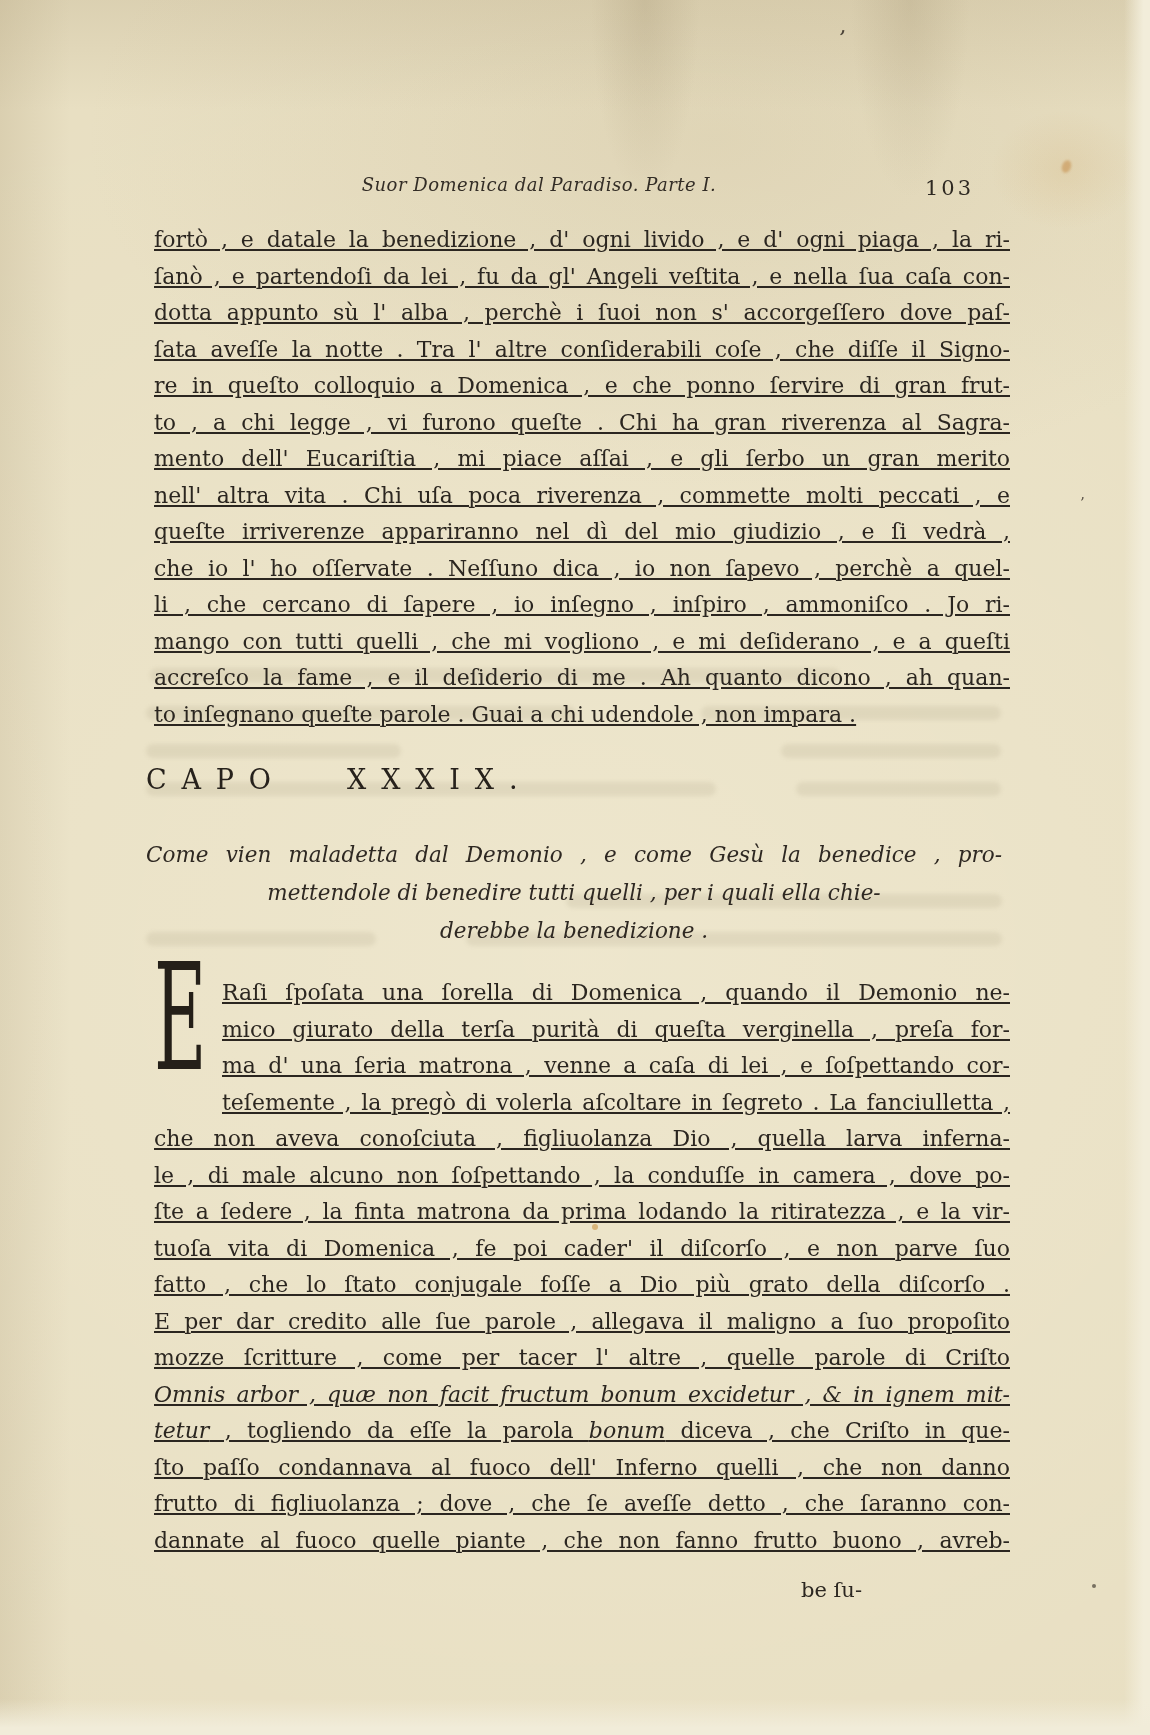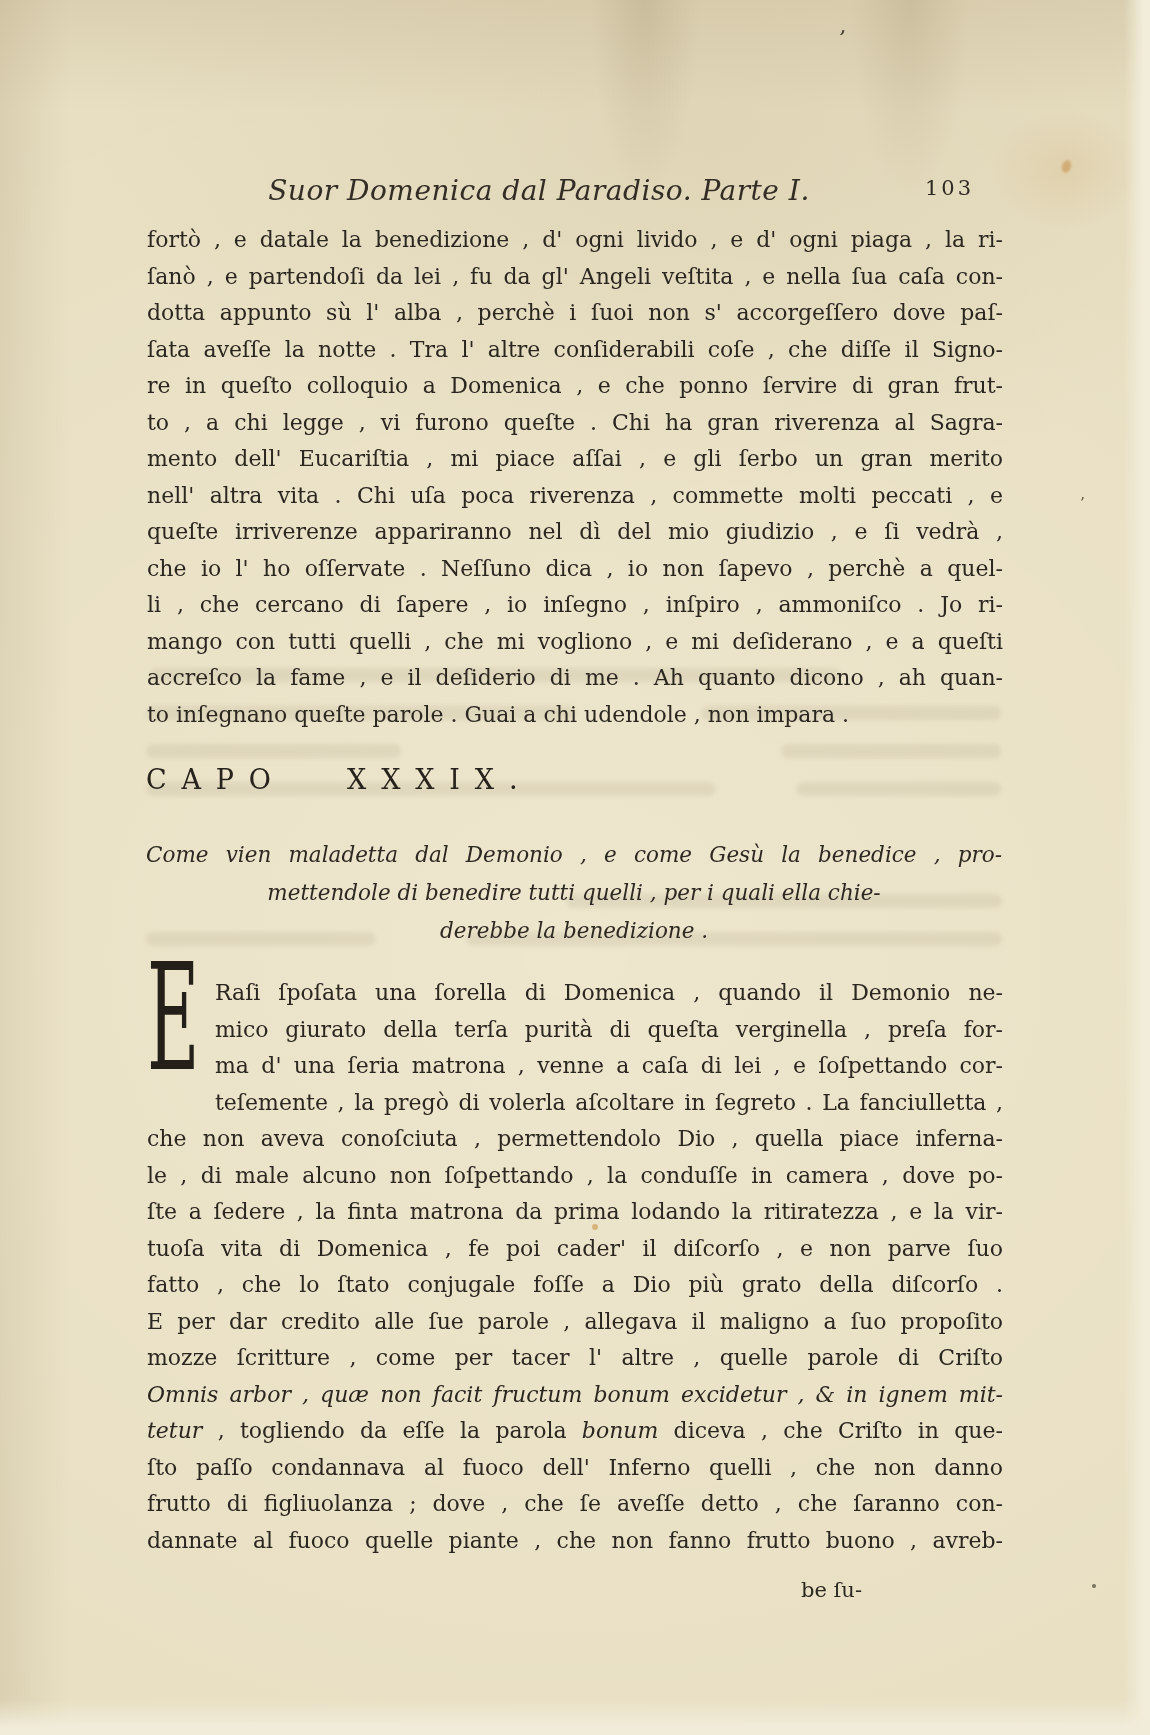--- a/index.html
+++ b/index.html
@@ -34,28 +34,28 @@
     background: radial-gradient(ellipse, rgba(205,160,90,0.16), rgba(0,0,0,0) 70%); }
 
   .textblock {
     position: absolute; left: 146px; top: 0; width: 856px; height: 1735px;
     color: #2b2620;
   }
 
   .header-row { position: absolute; top: 174px; left: 0; width: 100%; }
   .running-header {
     display: block; text-align: center; padding-right: 70px;
-    font-style: italic; font-size: 28px; letter-spacing: 0.5px; color: #332d26;
+    font-style: italic; font-size: 18px; letter-spacing: 0.5px; color: #332d26;
   }
   .page-number {
     position: absolute; right: 28px; top: 2px;
     font-size: 21px; letter-spacing: 3px; color: #2e2922;
   }
 
-  .para { position: absolute; left: 1px; width: 100%; font-size: 22px; line-height: 36.5px; }
+  .para { position: absolute; left: 8px; width: 100%; font-size: 22px; line-height: 36.5px; text-decoration: underline; }
   .para1 { top: 222px; }
   .para2 { top: 975px; }
   .tline { text-align: justify; text-align-last: justify; white-space: normal; }
   .tline.nojust { text-align: left; text-align-last: left; }
   .tline.center { text-align: center; text-align-last: center; }
   .it { font-style: italic; }
 
   .capo {
     position: absolute; top: 764px; left: 0; width: 100%;
     text-align: left; font-size: 27px; color: #27221c;
@@ -157,21 +157,21 @@
       </div>
 
     <div class="para para2">
       <span class="dropcap">
           <span>E</span>
         </span>
     <div class="tline"><span>Raſi ſpoſata una ſorella di Domenica , quando il Demonio ne-</span></div>
         <div class="tline"><span>mico giurato della terſa purità di queſta verginella , preſa for-</span></div>
         <div class="tline"><span>ma d' una ſeria matrona , venne a caſa di lei , e ſoſpettando cor-</span></div>
         <div class="tline"><span>teſemente , la pregò di volerla aſcoltare in ſegreto .  La fanciulletta ,</span></div>
-        <div class="tline"><span>che non aveva conoſciuta , permettendolo Dio , quella piace inferna-</span></div>
+        <div class="tline"><span>che non aveva conoſciuta , figliuolanza Dio , quella larva inferna-</span></div>
         <div class="tline"><span>le , di male alcuno non ſoſpettando , la conduſſe in camera , dove po-</span></div>
         <div class="tline"><span>ſte a ſedere , la finta matrona da prima lodando la ritiratezza , e la vir-</span></div>
         <div class="tline"><span>tuoſa vita di Domenica , fe poi cader' il diſcorſo , e non parve ſuo</span></div>
         <div class="tline"><span>fatto , che lo ſtato conjugale foſſe a Dio più grato della diſcorſo .</span></div>
         <div class="tline"><span>E per dar credito alle ſue parole , allegava il maligno a ſuo propoſito</span></div>
         <div class="tline"><span>mozze ſcritture , come per tacer l' altre , quelle parole di Criſto</span></div>
         <div class="tline"><span class="it">Omnis arbor , quæ non facit fructum bonum excidetur , &amp; in ignem mit-</span></div>
         <div class="tline"><span class="it">tetur</span><span> , togliendo da eſſe la parola </span><span class="it">bonum</span><span> diceva , che Criſto in que-</span></div>
         <div class="tline"><span>ſto paſſo condannava al fuoco dell' Inferno quelli , che non danno</span></div>
         <div class="tline"><span>frutto di figliuolanza ;  dove , che ſe aveſſe detto , che ſaranno con-</span></div>

